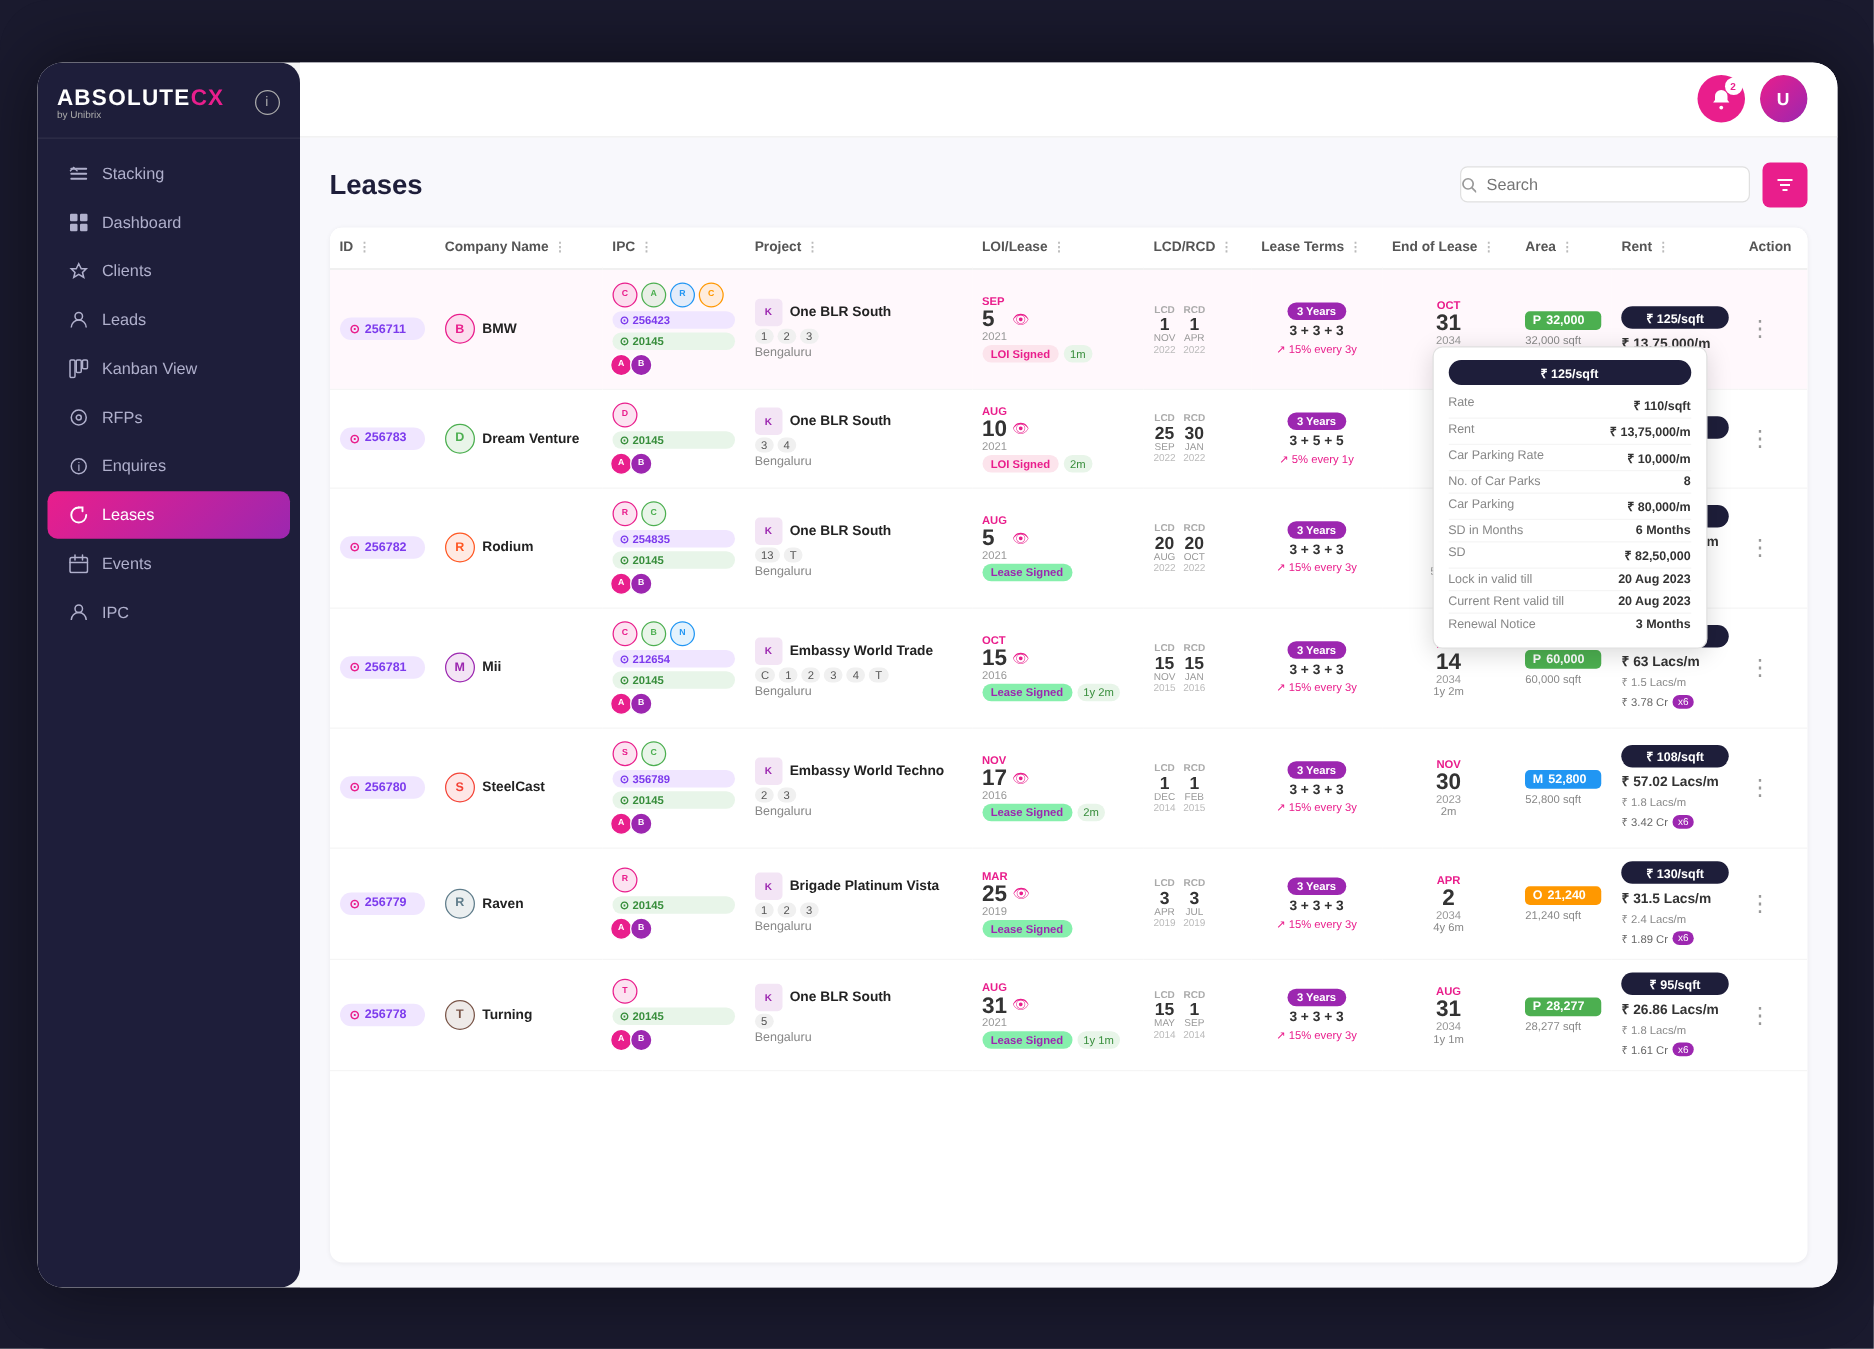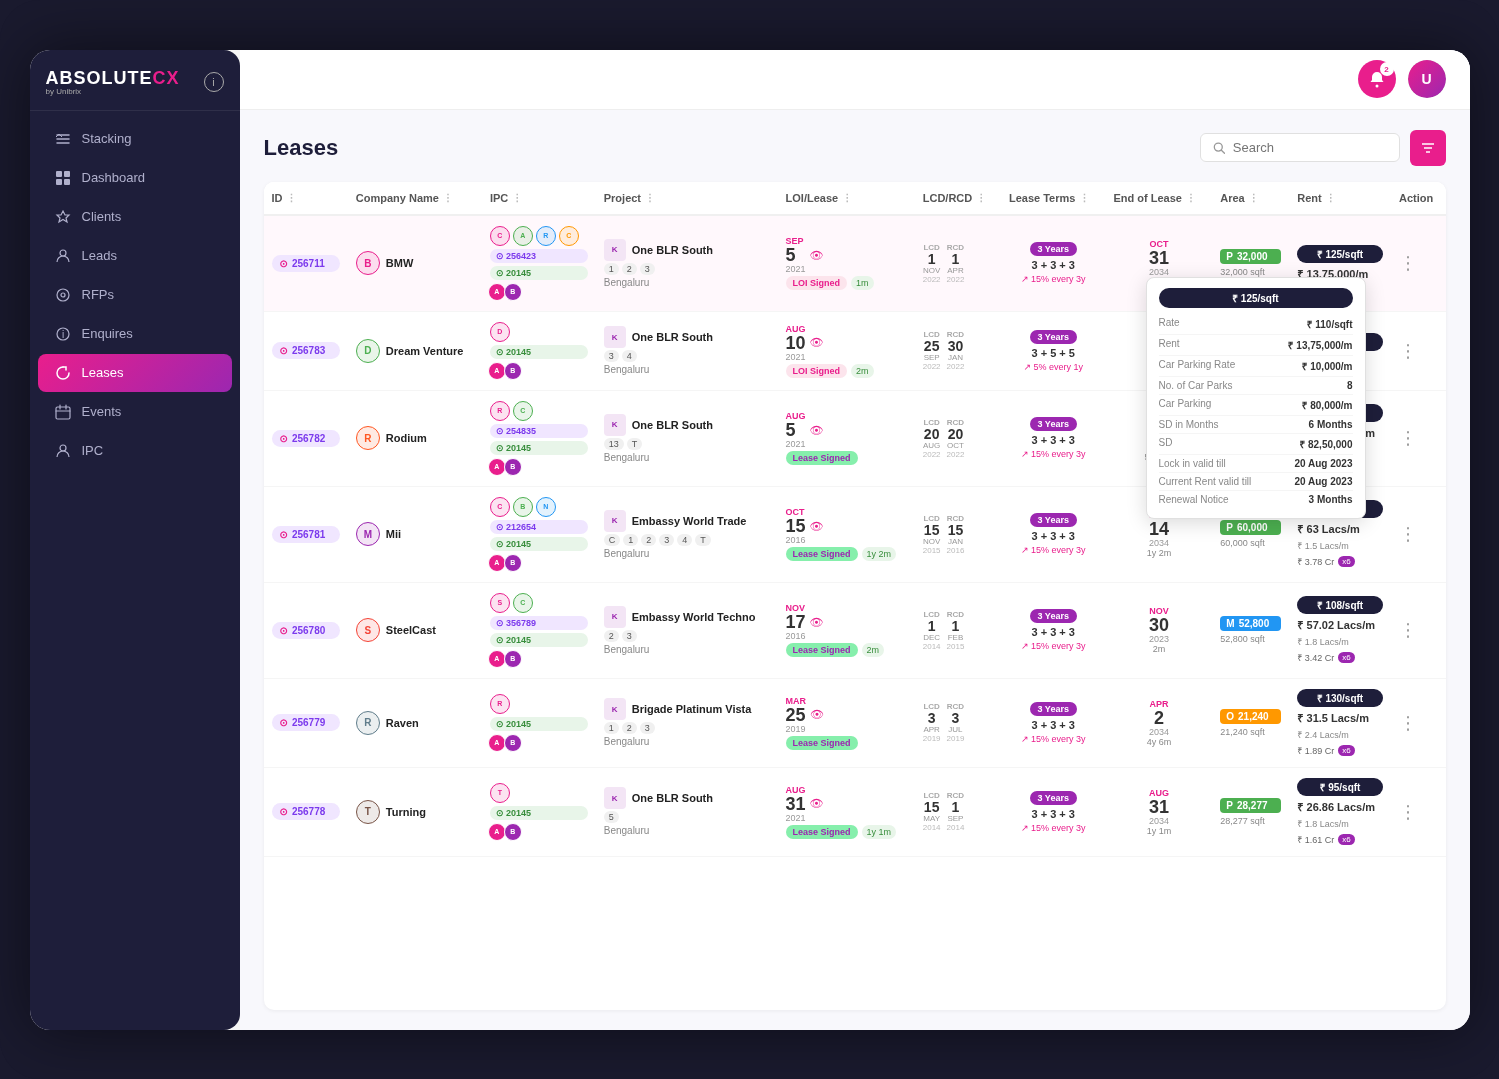--- a/index.html
+++ b/index.html
@@ -147,22 +147,22 @@
       margin-bottom: 16px;
     }
     
     .page-title { font-size: 22px; font-weight: 700; color: #1e1e3a; }
     
     .header-actions { display: flex; gap: 10px; align-items: center; }
     
     .search-box {
       display: flex; align-items: center;
       background: #fff; border: 1px solid #e0e0e0;
-      border-radius: 6px; padding: 6px 12px; gap: 8px;
-      width: 200px;
+      border-radius: 6px; padding: 6px 0; gap: 8px;
+      width: 232px;
     }
     
     .search-box input {
       border: none; outline: none; font-size: 13px; color: #333; width: 100%; background: transparent;
     }
     
     .filter-btn {
       background: #e91e8c; color: #fff;
       border: none; border-radius: 6px;
       width: 36px; height: 36px;
@@ -419,20 +419,30 @@
         <div class="nav-item">
           <div class="nav-icon">
             <svg width="16" height="16" viewBox="0 0 16 16" fill="none">
               <circle cx="8" cy="5" r="3" stroke="currentColor" stroke-width="1.2"></circle>
               <path d="M2 14c0-3.3 2.7-6 6-6s6 2.7 6 6" stroke="currentColor" stroke-width="1.2"></path>
             </svg>
           </div>
           <span>Leads</span>
         </div>
 
+        <div class="nav-item">
+          <div class="nav-icon">
+            <svg width="16" height="16" viewBox="0 0 16 16" fill="none">
+              <rect x="1" y="1" width="4" height="14" rx="1" stroke="currentColor" stroke-width="1.2"></rect>
+              <rect x="6" y="1" width="4" height="10" rx="1" stroke="currentColor" stroke-width="1.2"></rect>
+              <rect x="11" y="1" width="4" height="7" rx="1" stroke="currentColor" stroke-width="1.2"></rect>
+            </svg>
+          </div>
+          <span>Kanban View</span>
+        </div>
 
         <div class="nav-item">
           <div class="nav-icon">
             <svg width="16" height="16" viewBox="0 0 16 16" fill="none">
               <circle cx="8" cy="8" r="6" stroke="currentColor" stroke-width="1.2"></circle>
               <circle cx="8" cy="8" r="2" stroke="currentColor" stroke-width="1.2"></circle>
             </svg>
           </div>
           <span>RFPs</span>
         </div>

